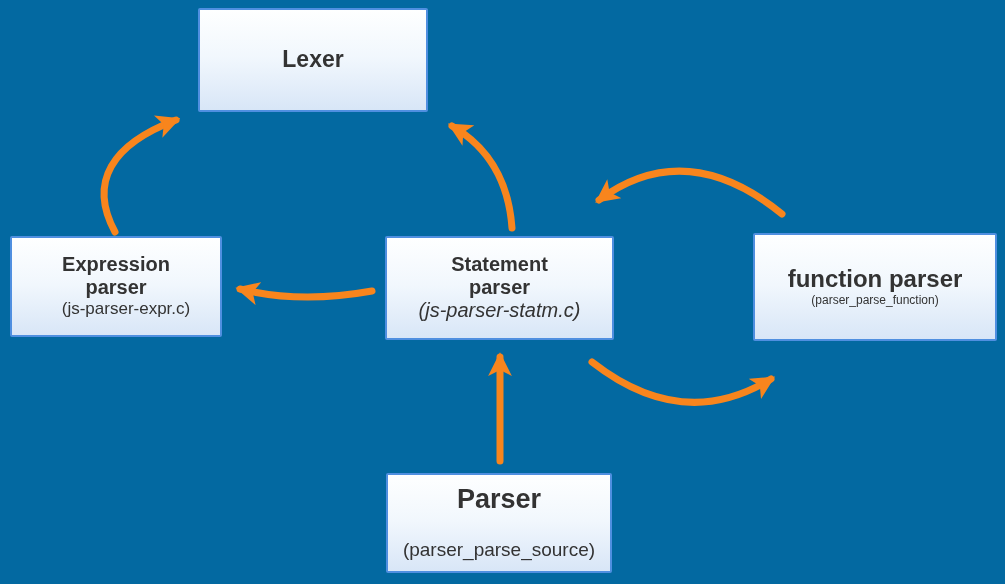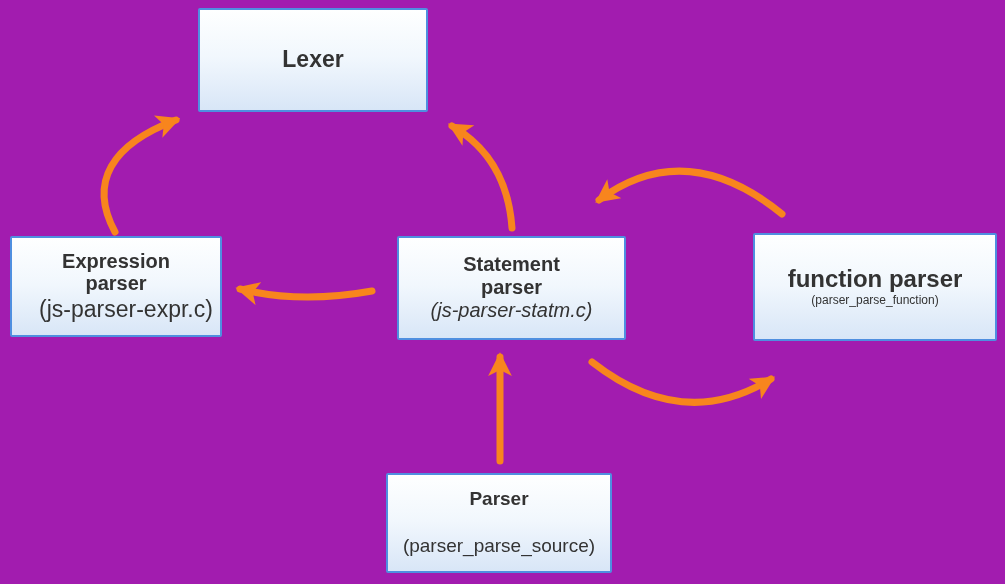--- a/index.html
+++ b/index.html
@@ -7,21 +7,21 @@
     --node-border:#4F8FE0;
     --node-fill-top:#FEFFFF;
     --node-fill-mid:#F1F7FD;
     --node-fill-bottom:#D8E6F7;
     --text:#333333;
   }
   html,body{margin:0;padding:0;background:#ffffff;}
   .canvas{
     position:relative;
     width:1005px;height:584px;
-    background:#a21caf;
+    background:#0369a1;
     font-family:"Liberation Sans","DejaVu Sans",sans-serif;
     overflow:hidden;
   }
   .edges{position:absolute;left:0;top:0;width:1005px;height:584px;pointer-events:none;}
   .edge{fill:none;stroke:var(--arrow);stroke-width:7;stroke-linecap:round;}
   .arrowhead{fill:var(--arrow);}
   .node{
     position:absolute;
     box-sizing:border-box;
     border:2.5px solid var(--node-border);
@@ -31,29 +31,29 @@
     text-align:center;color:var(--text);
     padding:4px 6px;
   }
   .node-title{font-weight:bold;line-height:1.12;}
   .node-subtitle{line-height:1.25;white-space:nowrap;}
   .node--lexer{left:198px;top:8px;width:230px;height:104px;}
   .node--lexer .node-title{font-size:23px;}
   .node--lexer .node-subtitle{font-size:21px;}
   .node--expression{left:10px;top:236px;width:212px;height:101px;text-align:center;}
   .node--expression .node-title{font-size:20px;max-width:140px;}
-  .node--expression .node-subtitle{font-size:23px;margin-left:20px;}
-  .node--statement{left:385px;top:236px;width:229px;height:104px;margin-left:12px;}
+  .node--expression .node-subtitle{font-size:17px;margin-left:20px;}
+  .node--statement{left:385px;top:236px;width:229px;height:104px;}
   .node--statement .node-title{font-size:20px;max-width:140px;}
   .node--statement .node-subtitle{font-size:20px;font-style:italic;}
   .node--function{left:753px;top:233px;width:244px;height:108px;}
   .node--function .node-title{font-size:24px;text-align:right;}
   .node--function .node-subtitle{font-size:12px;}
   .node--parser{left:386px;top:473px;width:226px;height:100px;}
-  .node--parser .node-title{font-size:19px;}
+  .node--parser .node-title{font-size:27px;}
   .node--parser .node-subtitle{font-size:19px;margin-top:24px;}
 </style>
 </head>
 <body>
 
 <div class="canvas">
 
   <svg class="edges" viewBox="0 0 1005 584" xmlns="http://www.w3.org/2000/svg">
     <defs>
       <marker id="ah" viewBox="0 0 10 10" refX="8" refY="5" markerWidth="3.4" markerHeight="3.4" orient="auto-start-reverse">

